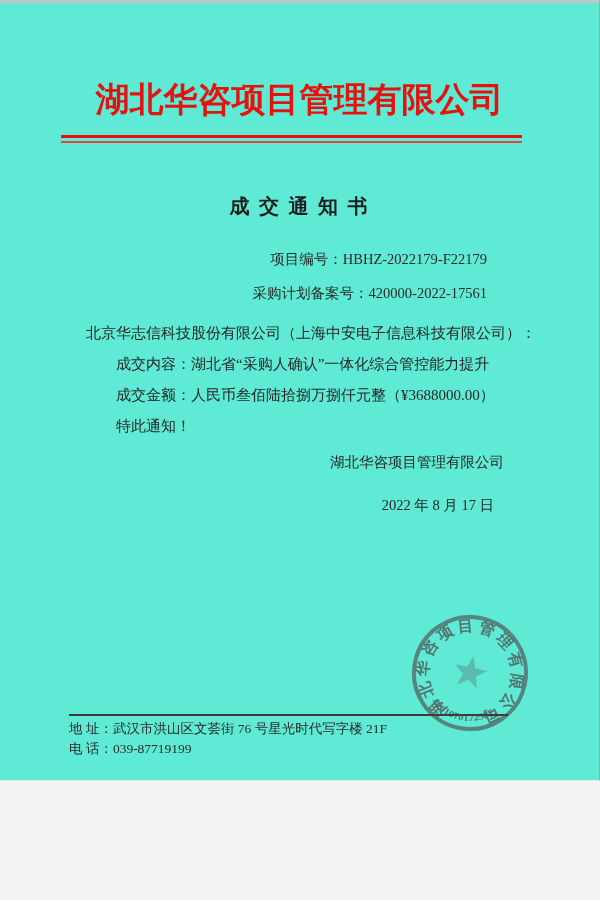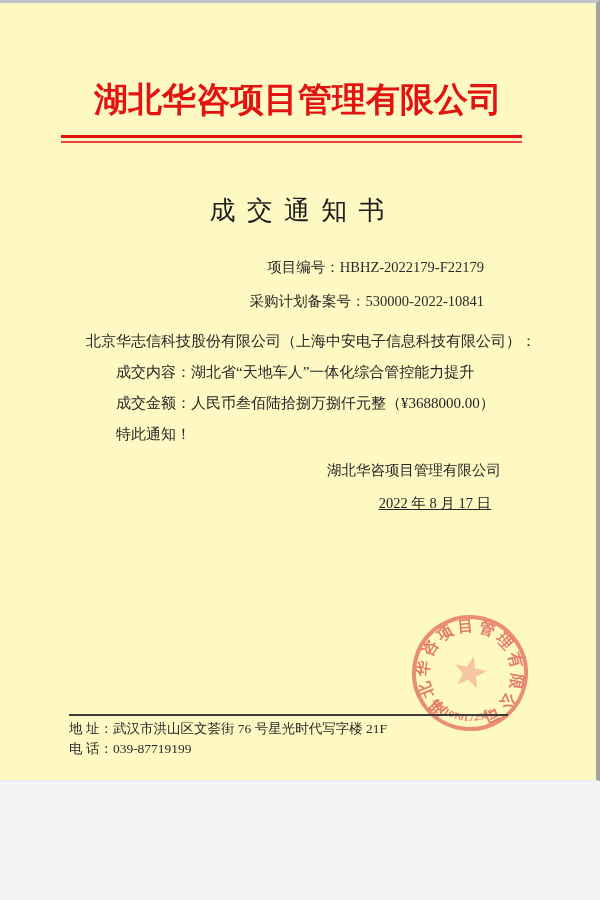--- a/index.html
+++ b/index.html
@@ -4,24 +4,24 @@
 <style>
   html,body{margin:0;padding:0;}
   body{
     width:600px;height:900px;
     background:#f2f3f4;
     font-family:"Liberation Serif","DejaVu Serif",serif;
   }
   .page{
     position:relative;
     width:600px;height:781px;
-    background:#fef9c3;
+    background:#5eead4;
     box-sizing:border-box;
     border-top:3px solid #bfc5ca;
-    border-right:4px solid #a3a3a3;
+    border-right:1px solid #a3a3a3;
     border-bottom:1px solid #e6e9eb;
     overflow:hidden;
     color:#262626;
   }
   .letterhead{
     padding-top:78px;
     text-align:center;
     font-size:34px;
     font-weight:bold;
     color:#e31410;
@@ -32,22 +32,22 @@
     margin-left:61px;
     margin-top:17px;
     width:461px;
     height:3px;
     border-top:3px solid #e31410;
     border-bottom:2px solid #e8433f;
   }
   .doc-title{
     margin-top:50px;
     text-align:center;
-    font-size:26px;
-    font-weight:normal;
+    font-size:20px;
+    font-weight:bold;
     letter-spacing:2px;
     color:#1d1d1d;
     font-family:"Liberation Sans","DejaVu Sans",sans-serif;
   }
   .meta{
     margin-top:22px;
     padding-right:112px;
     text-align:right;
     font-size:14.5px;
     color:#2a2a2a;
@@ -65,21 +65,21 @@
   .body p{margin:0;}
   .body p.indent{text-indent:2em;}
   .signature{
     margin-top:5px;
     padding-right:95px;
     text-align:right;
     font-size:14.5px;
     color:#262626;
   }
   .signature .sig-company{line-height:31px;}
-  .signature .sig-date{line-height:31px;margin-top:2px;padding-right:10px;text-decoration:underline;}
+  .signature .sig-date{line-height:31px;margin-top:12px;padding-right:10px;}
   .footer{
     position:absolute;
     left:0;top:0;width:600px;height:900px;
     pointer-events:none;
   }
   .footer-rule{
     position:absolute;
     left:69px;top:711px;
     width:439px;height:0;
     border-top:2px solid #3c3c3c;
@@ -111,26 +111,26 @@
 <div class="page">
 
   <div class="letterhead">湖北华咨项目管理有限公司</div>
 
   <div class="rule"></div>
 
   <div class="doc-title">成 交 通 知 书</div>
 
   <div class="meta">
     <div class="meta-line">项目编号：HBHZ-2022179-F22179</div>
-    <div class="meta-line">采购计划备案号：530000-2022-10841</div>
+    <div class="meta-line">采购计划备案号：420000-2022-17561</div>
   </div>
 
   <div class="body">
     <p>北京华志信科技股份有限公司（上海中安电子信息科技有限公司）：</p>
-    <p class="indent">成交内容：湖北省“天地车人”一体化综合管控能力提升</p>
+    <p class="indent">成交内容：湖北省“采购人确认”一体化综合管控能力提升</p>
     <p class="indent">成交金额：人民币叁佰陆拾捌万捌仟元整（¥3688000.00）</p>
     <p class="indent">特此通知！</p>
   </div>
 
   <div class="signature">
     <div class="sig-company">湖北华咨项目管理有限公司</div>
     <div class="sig-date">2022 年 8 月 17 日</div>
   </div>
 
   <svg class="seal" viewBox="0 0 160 160" xmlns="http://www.w3.org/2000/svg">

